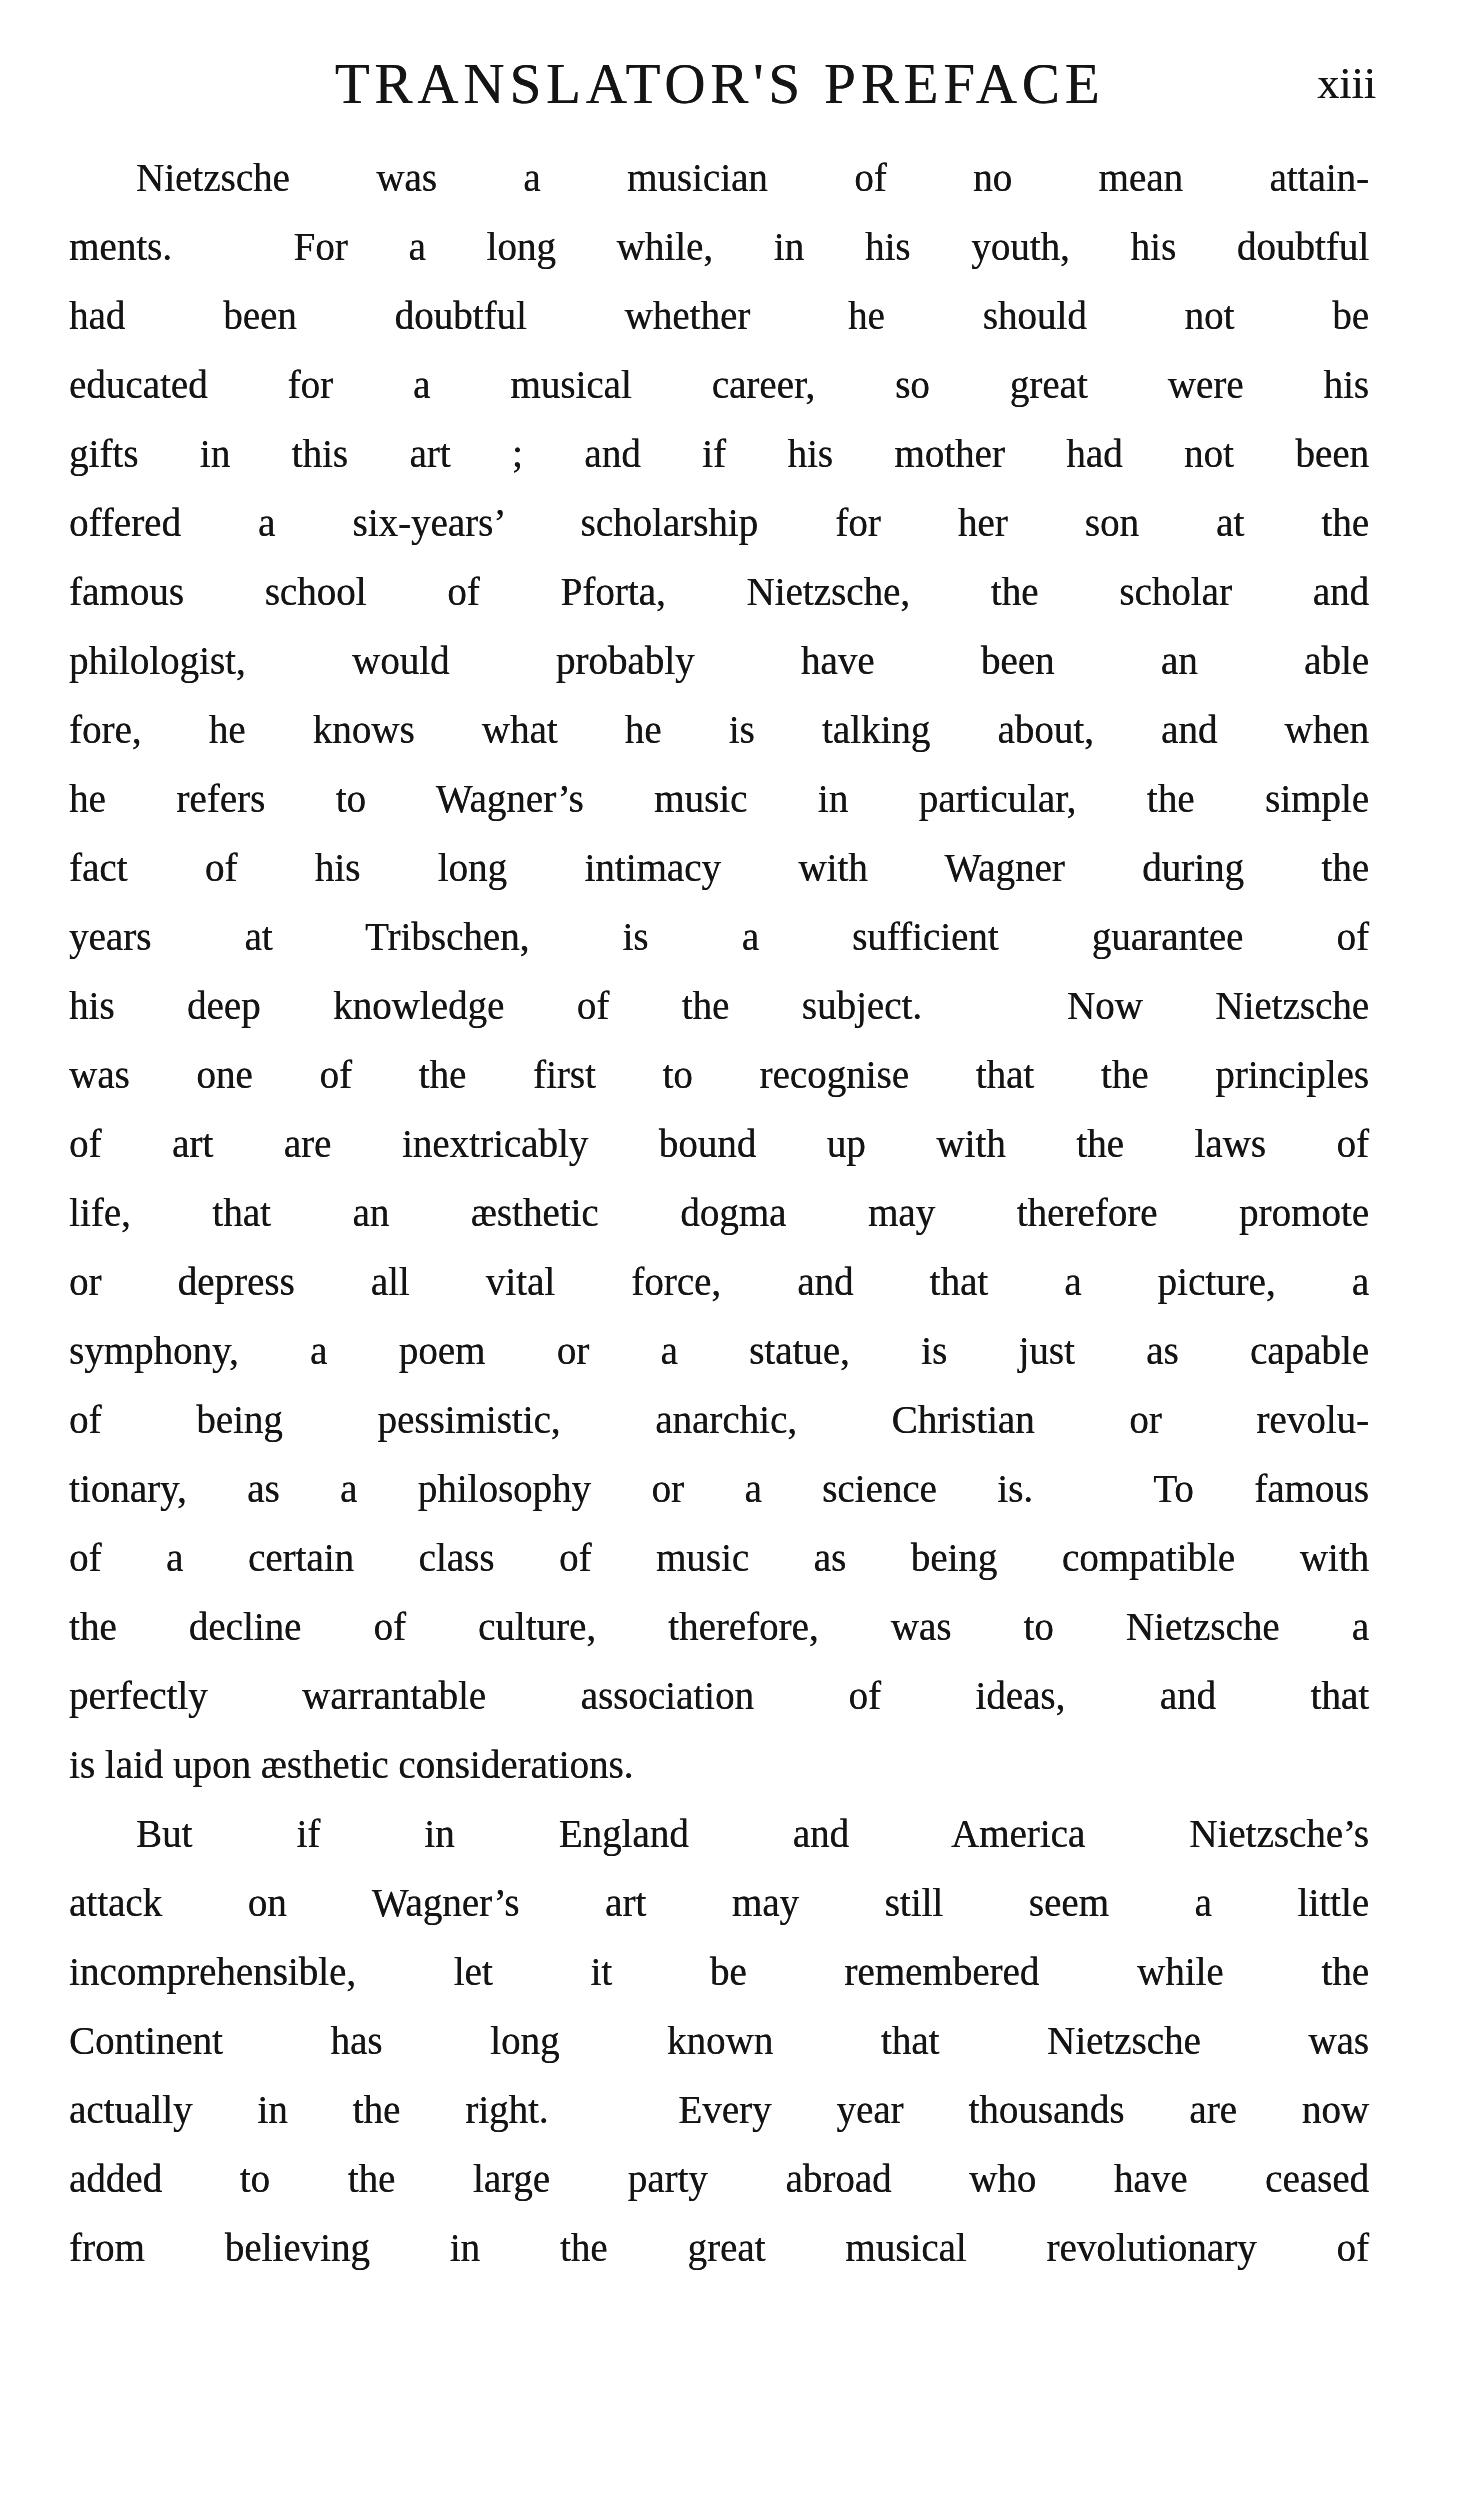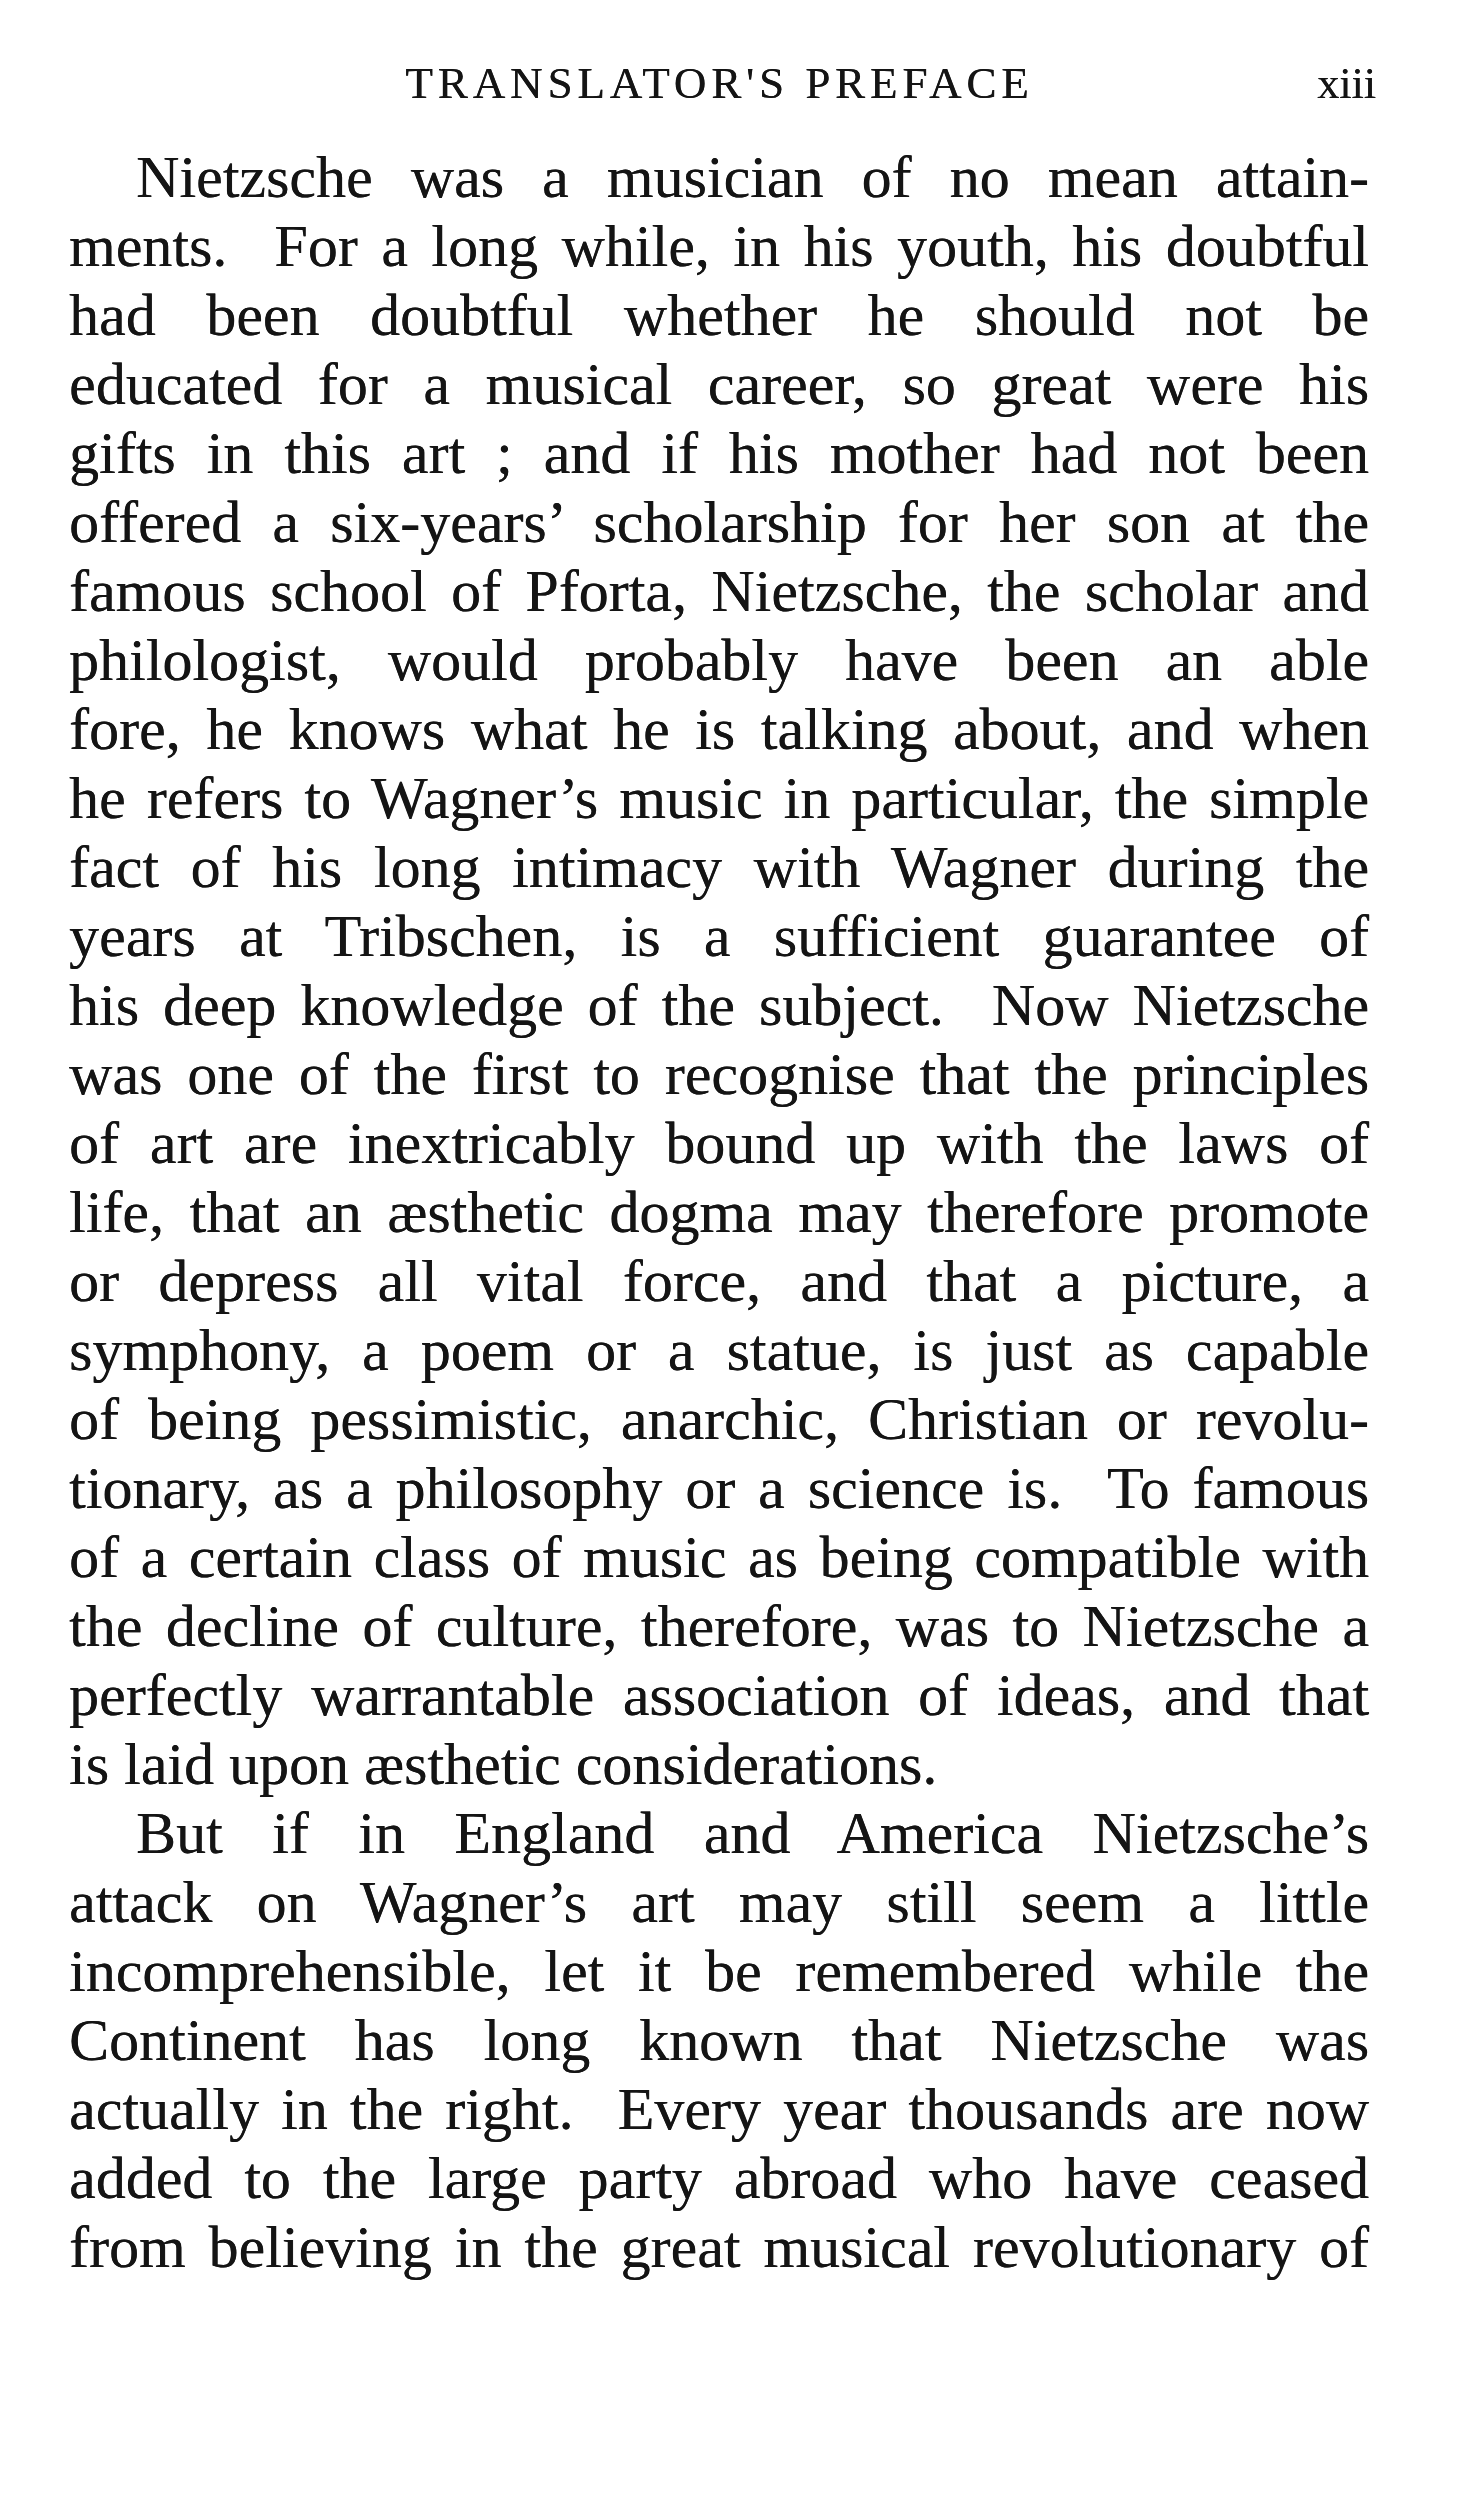--- a/index.html
+++ b/index.html
@@ -21,42 +21,42 @@
   .header {
     position: relative;
     height: 45px;
     margin-bottom: 37px;
   }
   .running-title {
     position: absolute;
     left: 0;
     right: 0;
     text-align: center;
-    font-size: 45px;
+    font-size: 57px;
     line-height: 45px;
     letter-spacing: 4.9px;
     white-space: nowrap;
     text-shadow: 0.3px 0.3px 0 #222;
   }
   .page-number {
     position: absolute;
     right: -5.9px;
     top: 0;
     font-size: 44px;
     line-height: 45px;
     text-shadow: 0.3px 0.3px 0 #222;
   }
   .body-text {
     width: 1300px;
   }
   .paragraph {
     margin: 0;
   }
   .line {
-    font-size: 60px;
+    font-size: 39px;
     line-height: 69px;
     white-space: pre-wrap;
     text-align: justify;
     text-align-last: justify;
     text-shadow: 0.3px 0.3px 0 #222;
   }
   .line.indent {
     text-indent: 67px;
   }
   .line.plain {

